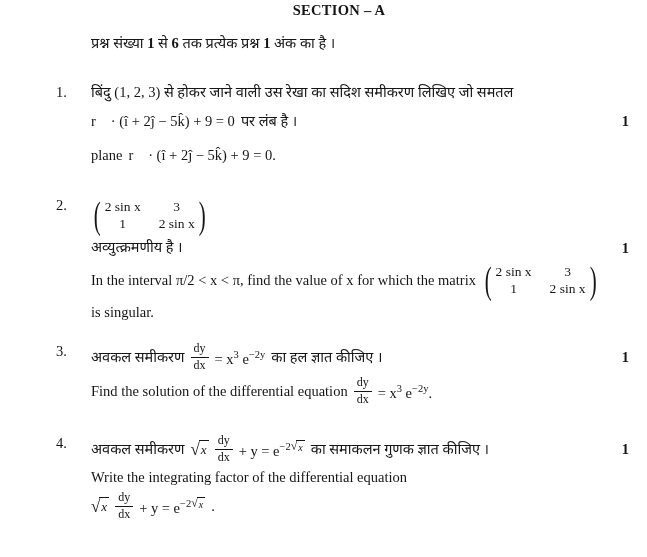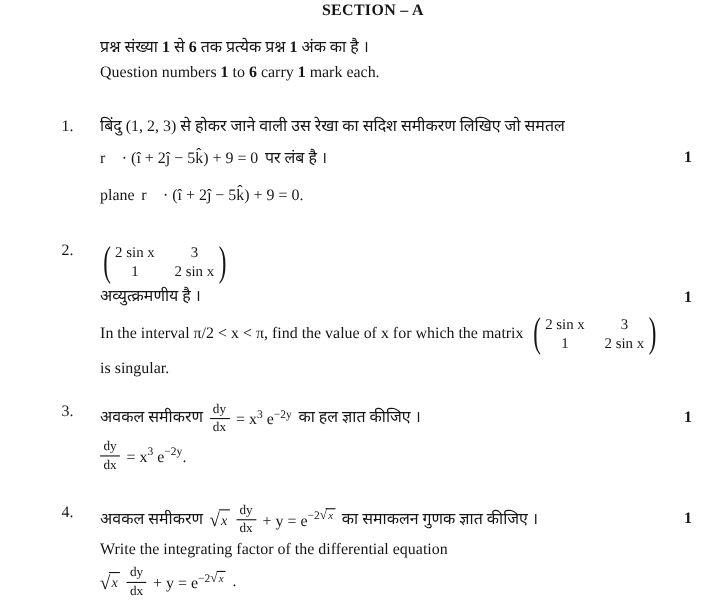--- a/index.html
+++ b/index.html
@@ -50,21 +50,20 @@
 </style>
 </head>
 <body>
 
 <div class="page">
 
   <div class="title">SECTION – A</div>
 
   <div class="intro">
     <div class="line"><span>प्रश्न संख्या </span><b>1</b><span> से </span><b>6</b><span> तक प्रत्येक प्रश्न </span><b>1</b><span> अंक का है ।</span></div>
-    <div class="line"><span>Question numbers </span><b>1</b><span> to </span><b>6</b><span> carry </span><b>1</b><span> mark each.</span></div>
   </div>
 
   <div class="q q1">
     <div class="qnum">1.</div>
     <div class="qbody">
       <div class="line">बिंदु (1, 2, 3) से होकर जाने वाली उस रेखा का सदिश समीकरण लिखिए जो समतल</div>
       <div class="line flexline">
         <span class="math">r⃗ · (î + 2ĵ − 5k̂) + 9  = 0</span>
         <span>पर लंब है ।</span>
         <span class="marks">1</span>
@@ -119,20 +118,21 @@
         <span>अवकल समीकरण</span>
         <span class="frac">
             <span class="fnum">dy</span>
             <span class="fden">dx</span>
           </span>
         <span class="math"><span>= x</span><sup>3</sup> <span>e</span><sup>−2y</sup></span>
         <span>का हल ज्ञात कीजिए ।</span>
         <span class="marks">1</span>
       </div>
       <div class="line flexline">
+        <span>Find the solution of the differential equation</span>
         <span class="frac">
             <span class="fnum">dy</span>
             <span class="fden">dx</span>
           </span>
         <span class="math"><span>= x</span><sup>3</sup> <span>e</span><sup>−2y</sup><span>.</span></span>
       </div>
     </div>
   </div>
 
   <div class="q q4">

